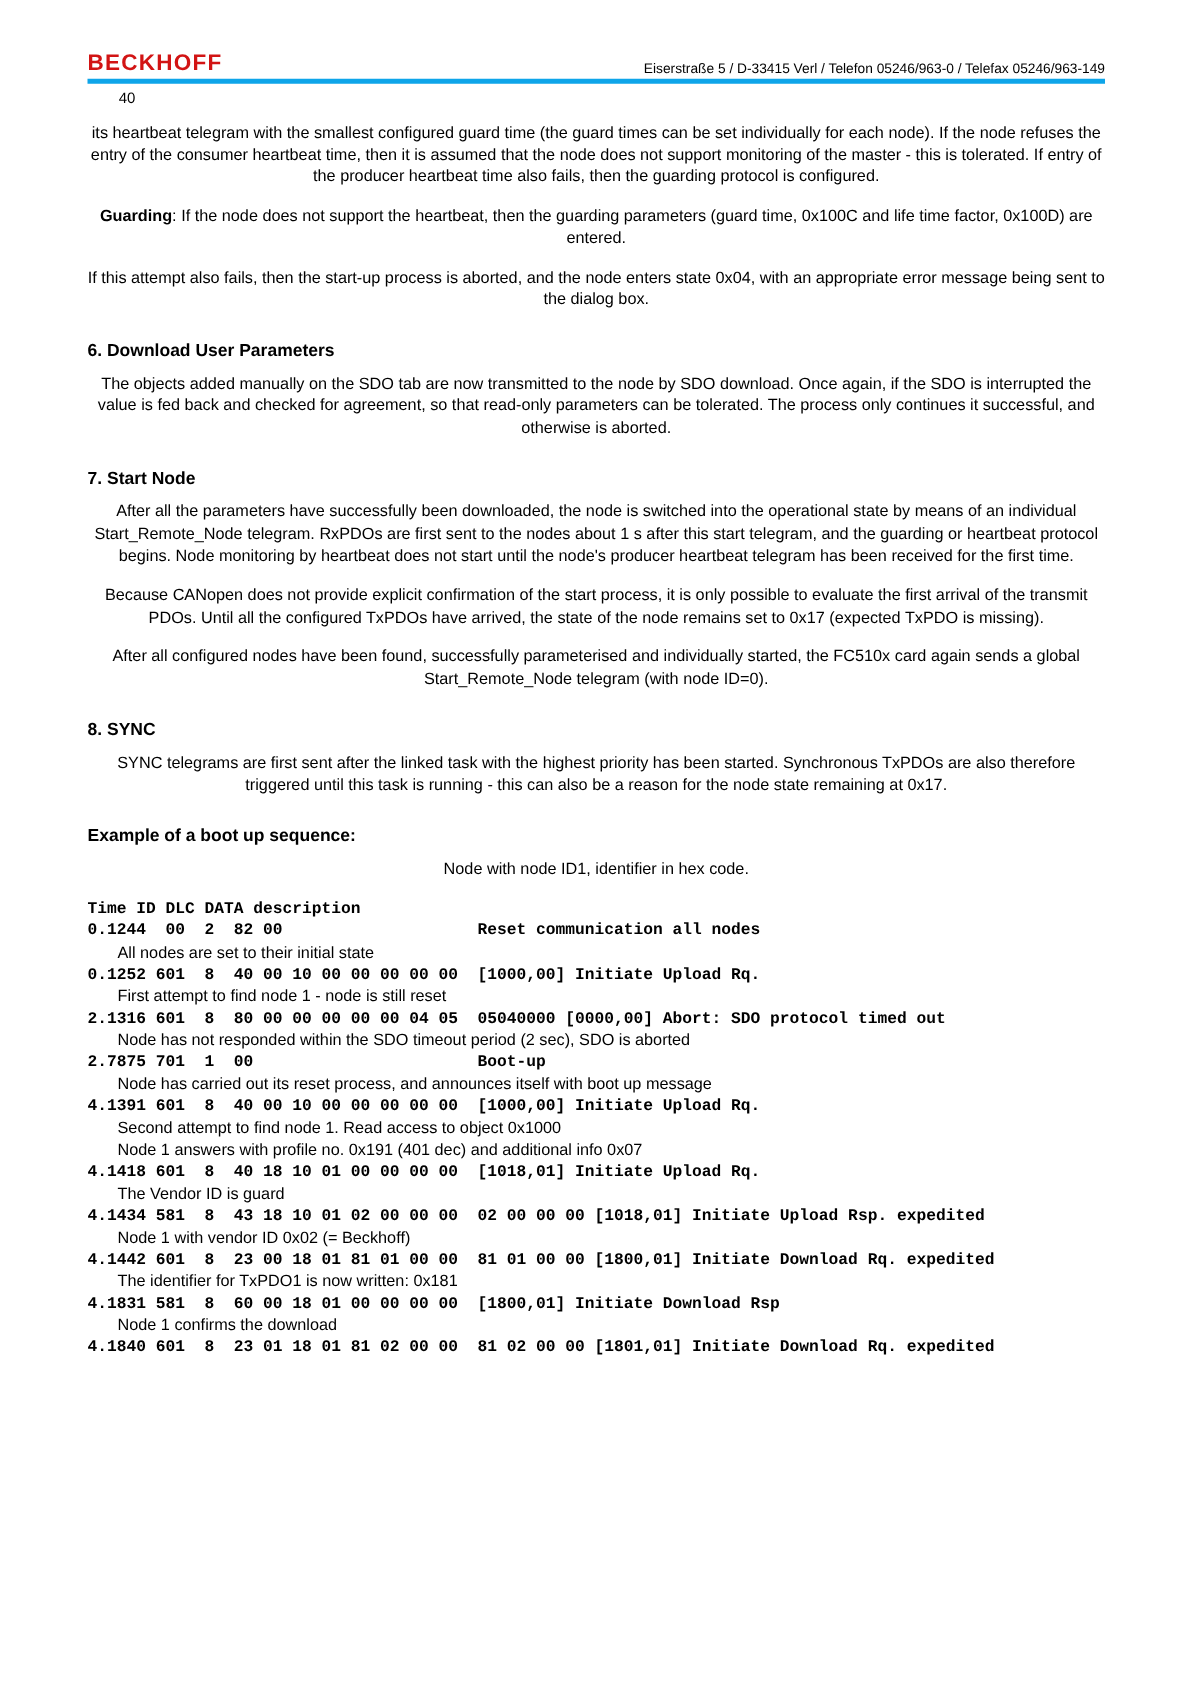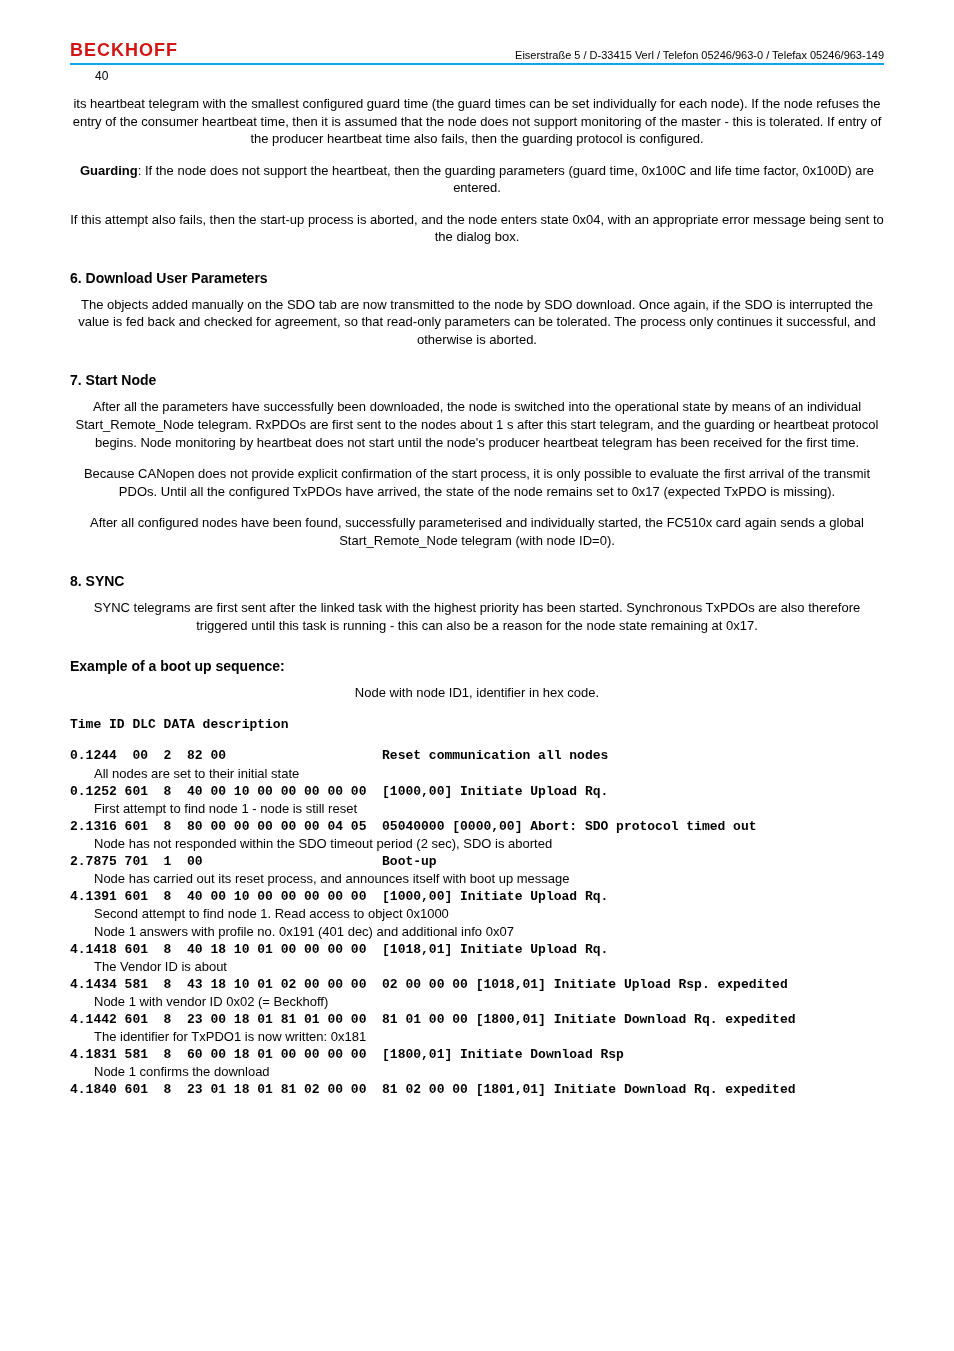--- a/index.html
+++ b/index.html
@@ -11,21 +11,21 @@
       width: 954px;
       background: #fff;
     }
     .page {
       padding: 40px 70px 40px 70px;
     }
     .header-row {
       display: flex;
       justify-content: space-between;
       align-items: flex-end;
-      border-bottom: 2px solid #0ea5e9;
+      border-bottom: 4px solid #0ea5e9;
       padding-bottom: 2px;
     }
     .brand {
       font-family: Arial, Helvetica, sans-serif;
       font-weight: 900;
       color: #d21414;
       font-size: 18px;
       letter-spacing: 1px;
     }
     .address {
@@ -89,36 +89,36 @@
   <p>After all the parameters have successfully been downloaded, the node is switched into the operational state by means of an individual Start_Remote_Node telegram. RxPDOs are first sent to the nodes about 1 s after this start telegram, and the guarding or heartbeat protocol begins. Node monitoring by heartbeat does not start until the node's producer heartbeat telegram has been received for the first time.</p>
   <p>Because CANopen does not provide explicit confirmation of the start process, it is only possible to evaluate the first arrival of the transmit PDOs. Until all the configured TxPDOs have arrived, the state of the node remains set to 0x17 (expected TxPDO is missing).</p>
   <p>After all configured nodes have been found, successfully parameterised and individually started, the FC510x card again sends a global Start_Remote_Node telegram (with node ID=0).</p>
 
   <h2>8. SYNC</h2>
   <p>SYNC telegrams are first sent after the linked task with the highest priority has been started. Synchronous TxPDOs are also therefore triggered until this task is running - this can also be a reason for the node state remaining at 0x17.</p>
 
   <h2>Example of a boot up sequence:</h2>
   <p>Node with node ID1, identifier in hex code.</p>
 
-  <div class="mono-line" style="margin-bottom:14px;">Time ID DLC DATA description</div>
+  <div class="mono-line" style="margin-bottom:0;">Time ID DLC DATA description</div>
 
   <div id="seq">
       <div class="mono-line">0.1244  00  2  82 00                    Reset communication all nodes</div>
       <div class="desc-line">All nodes are set to their initial state</div>
       <div class="mono-line">0.1252 601  8  40 00 10 00 00 00 00 00  [1000,00] Initiate Upload Rq.</div>
       <div class="desc-line">First attempt to find node 1 - node is still reset</div>
       <div class="mono-line">2.1316 601  8  80 00 00 00 00 00 04 05  05040000 [0000,00] Abort: SDO protocol timed out</div>
       <div class="desc-line">Node has not responded within the SDO timeout period (2 sec), SDO is aborted</div>
       <div class="mono-line">2.7875 701  1  00                       Boot-up</div>
       <div class="desc-line">Node has carried out its reset process, and announces itself with boot up message</div>
       <div class="mono-line">4.1391 601  8  40 00 10 00 00 00 00 00  [1000,00] Initiate Upload Rq.</div>
       <div class="desc-line">Second attempt to find node 1. Read access to object 0x1000</div>
       <div class="desc-line">Node 1 answers with profile no. 0x191 (401 dec) and additional info 0x07</div>
       <div class="mono-line">4.1418 601  8  40 18 10 01 00 00 00 00  [1018,01] Initiate Upload Rq.</div>
-      <div class="desc-line">The Vendor ID is about</div>
+      <div class="desc-line">The Vendor ID is guard</div>
       <div class="mono-line">4.1434 581  8  43 18 10 01 02 00 00 00  02 00 00 00 [1018,01] Initiate Upload Rsp. expedited</div>
       <div class="desc-line">Node 1 with vendor ID 0x02 (= Beckhoff)</div>
       <div class="mono-line">4.1442 601  8  23 00 18 01 81 01 00 00  81 01 00 00 [1800,01] Initiate Download Rq. expedited</div>
       <div class="desc-line">The identifier for TxPDO1 is now written: 0x181</div>
       <div class="mono-line">4.1831 581  8  60 00 18 01 00 00 00 00  [1800,01] Initiate Download Rsp</div>
       <div class="desc-line">Node 1 confirms the download</div>
       <div class="mono-line">4.1840 601  8  23 01 18 01 81 02 00 00  81 02 00 00 [1801,01] Initiate Download Rq. expedited</div>
     </div>
 </div>
 

